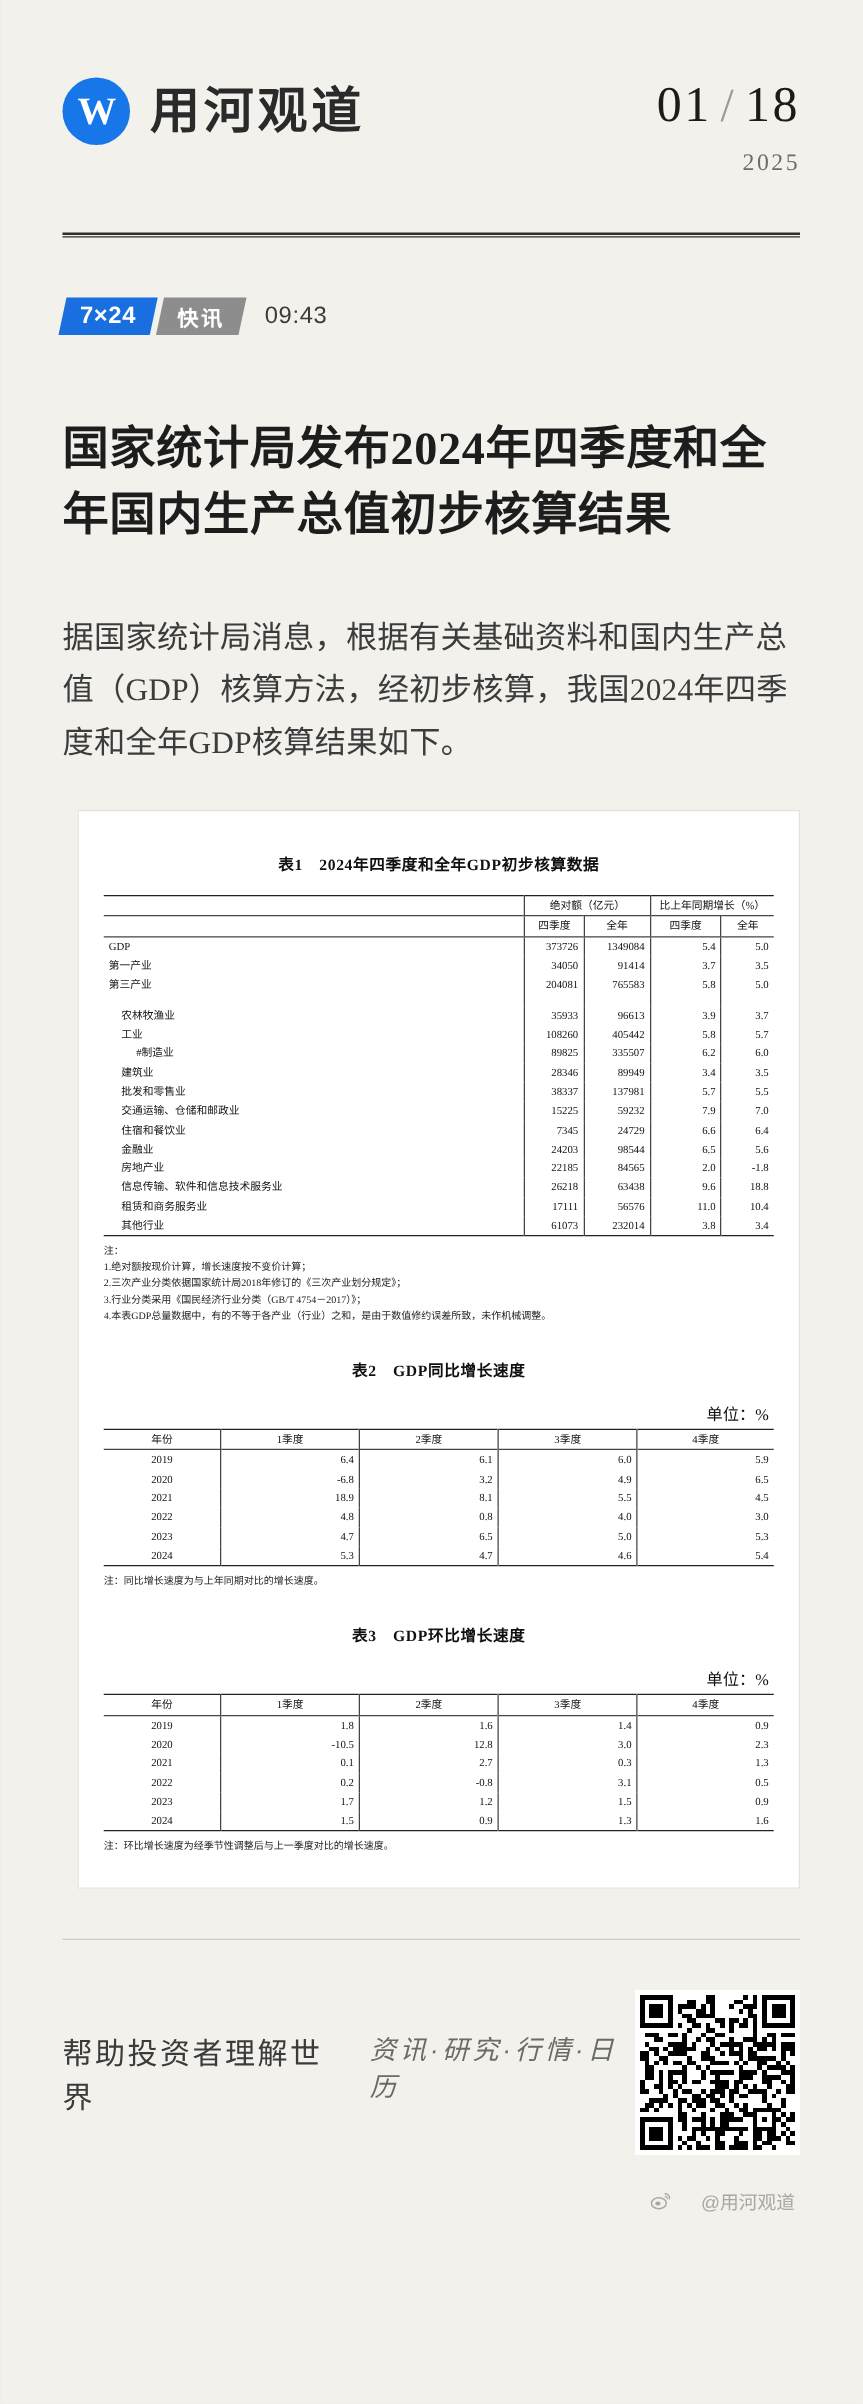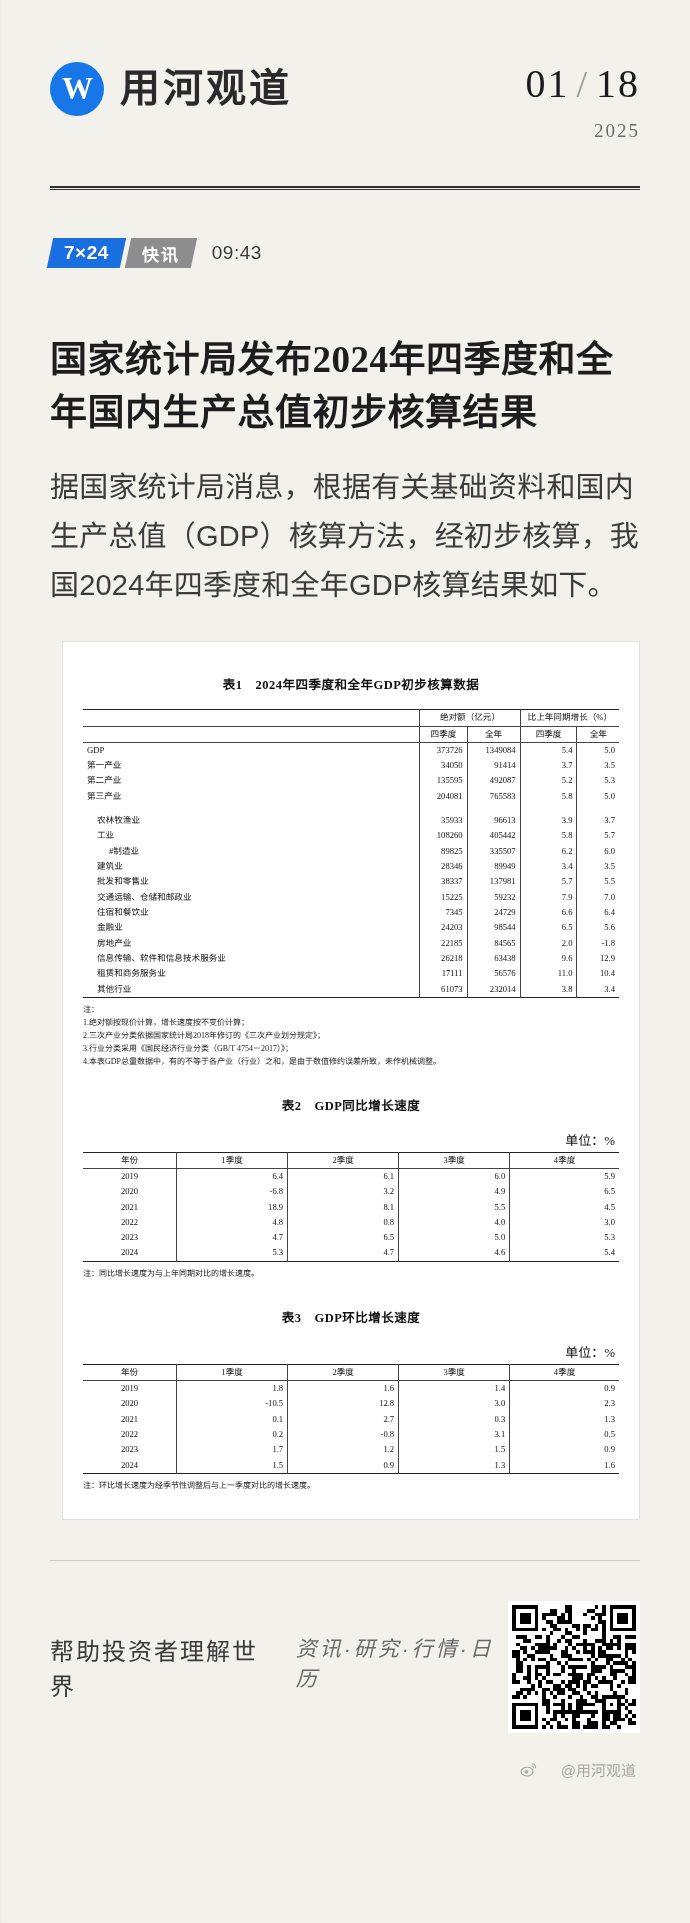--- a/index.html
+++ b/index.html
@@ -101,25 +101,26 @@
   .headline {
     margin-top: 66px;
     font-family: "Liberation Serif", "DejaVu Serif", serif;
     font-weight: 700;
     font-size: 37px;
     line-height: 1.42;
     color: #1d1d1d;
     letter-spacing: 0.5px;
   }
   .lede {
-    margin-top: 24px;
-    font-size: 29px;
+    margin-top: 51px;
+    font-size: 25px;
     line-height: 1.68;
     color: #3c3c3c;
     letter-spacing: 0.2px;
+    font-family: Liberation Serif, serif;
   }
 
   
   .doc-sheet {
     margin-top: 32px;
     background: #ffffff;
     border: 1px solid #e4e2dd;
     padding: 22px 20px 26px 20px;
     color: #111;
     font-family: "Liberation Serif", "DejaVu Serif", serif;
@@ -259,27 +260,20 @@
             <td class="rt vl bold">5.0</td>
           </tr>
           <tr>
             <td class="bold ">第一产业</td>
             <td class="rt vl bold">34050</td>
             <td class="rt vl bold">91414</td>
             <td class="rt vl bold">3.7</td>
             <td class="rt vl bold">3.5</td>
           </tr>
           <tr>
-            <td class="bold ">第二产业</td>
-            <td class="rt vl bold">135595</td>
-            <td class="rt vl bold">492087</td>
-            <td class="rt vl bold">5.2</td>
-            <td class="rt vl bold">5.3</td>
-          </tr>
-          <tr>
             <td class="bold ">第三产业</td>
             <td class="rt vl bold">204081</td>
             <td class="rt vl bold">765583</td>
             <td class="rt vl bold">5.8</td>
             <td class="rt vl bold">5.0</td>
           </tr>
           <tr class="spacer-row">
             <td></td>
             <td class="vl"></td>
             <td class="vl"></td>
@@ -347,21 +341,21 @@
             <td class="rt vl">22185</td>
             <td class="rt vl">84565</td>
             <td class="rt vl">2.0</td>
             <td class="rt vl">-1.8</td>
           </tr>
           <tr>
             <td class="indent1">信息传输、软件和信息技术服务业</td>
             <td class="rt vl">26218</td>
             <td class="rt vl">63438</td>
             <td class="rt vl">9.6</td>
-            <td class="rt vl">12.9</td>
+            <td class="rt vl">18.8</td>
           </tr>
           <tr>
             <td class="indent1">租赁和商务服务业</td>
             <td class="rt vl">17111</td>
             <td class="rt vl">56576</td>
             <td class="rt vl">11.0</td>
             <td class="rt vl">10.4</td>
           </tr>
           <tr class="tb-bot">
             <td class="indent1">其他行业</td>

